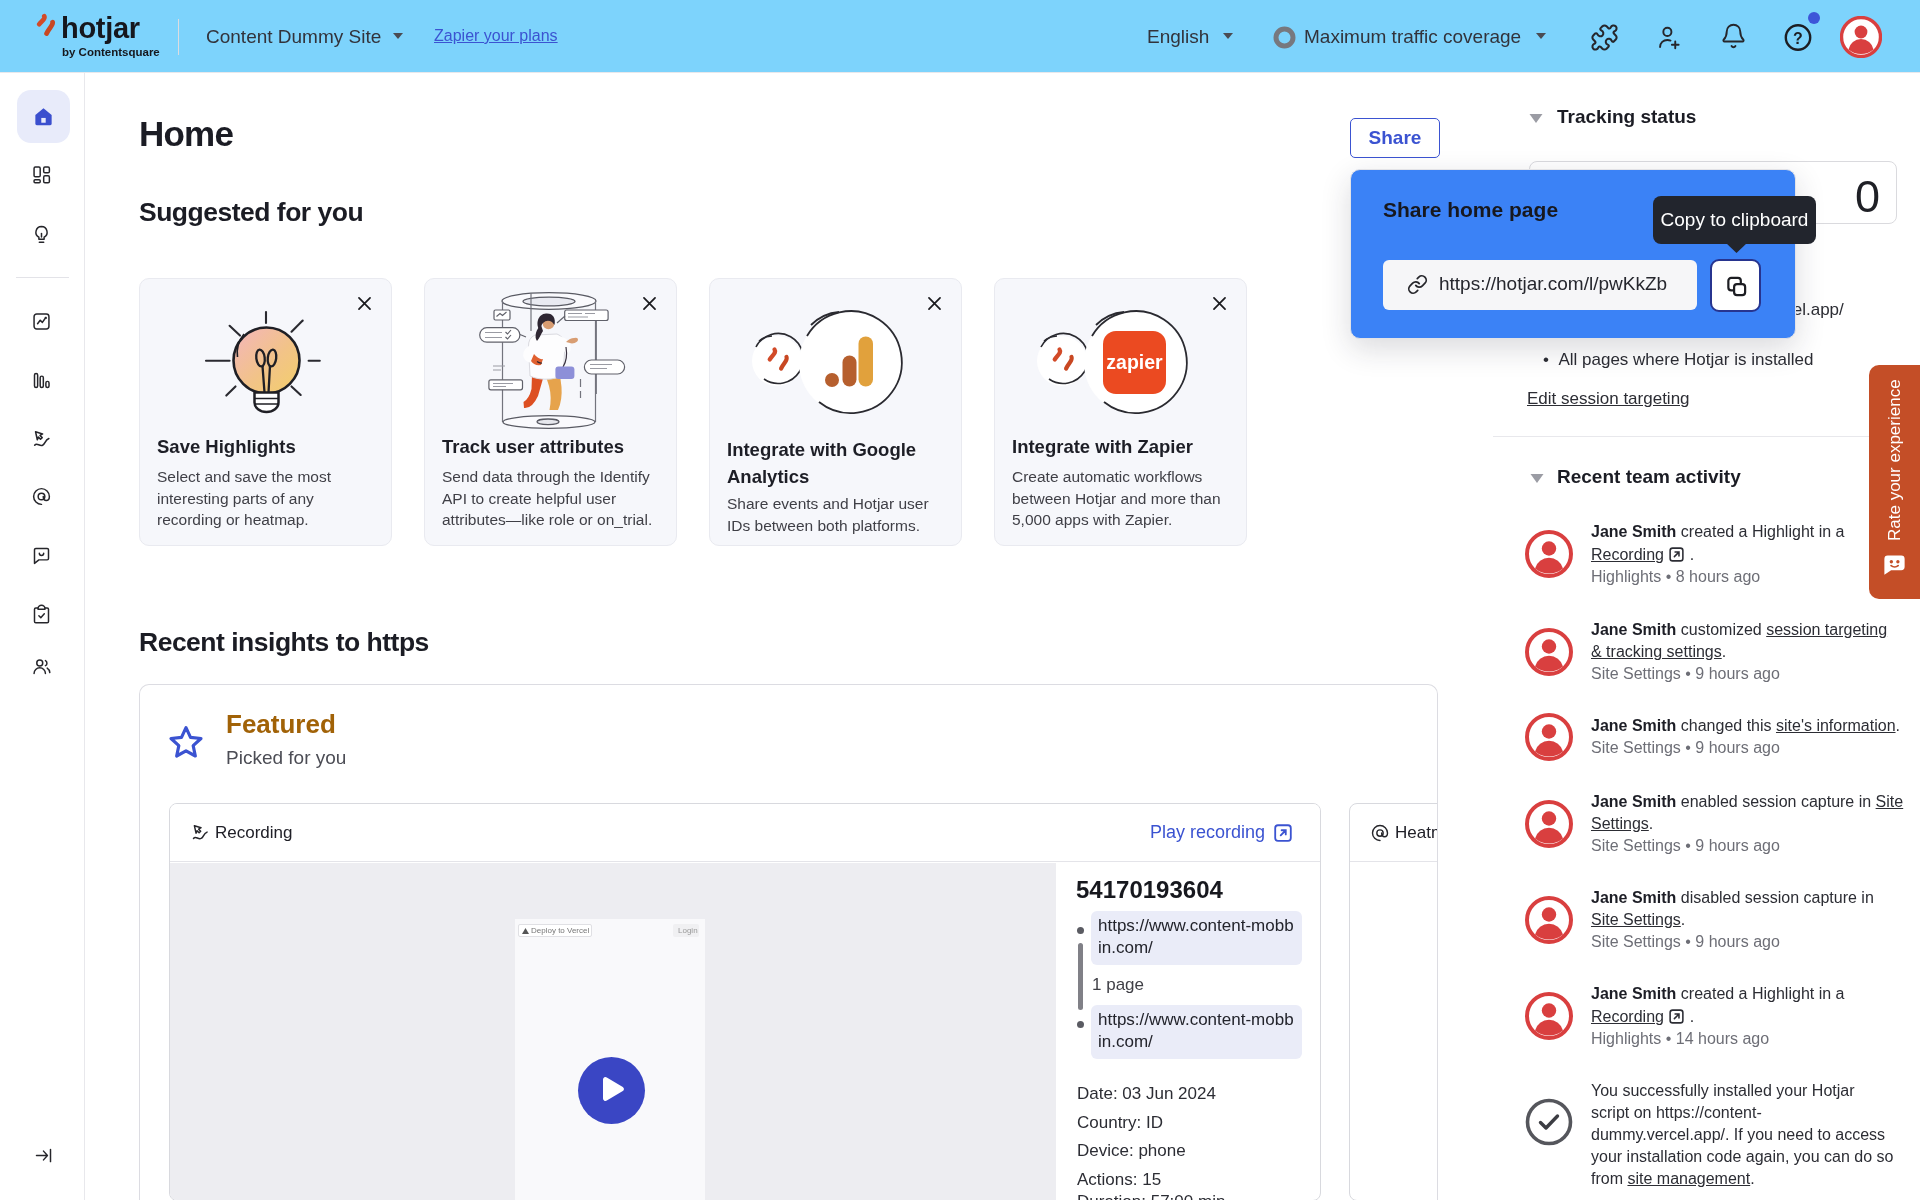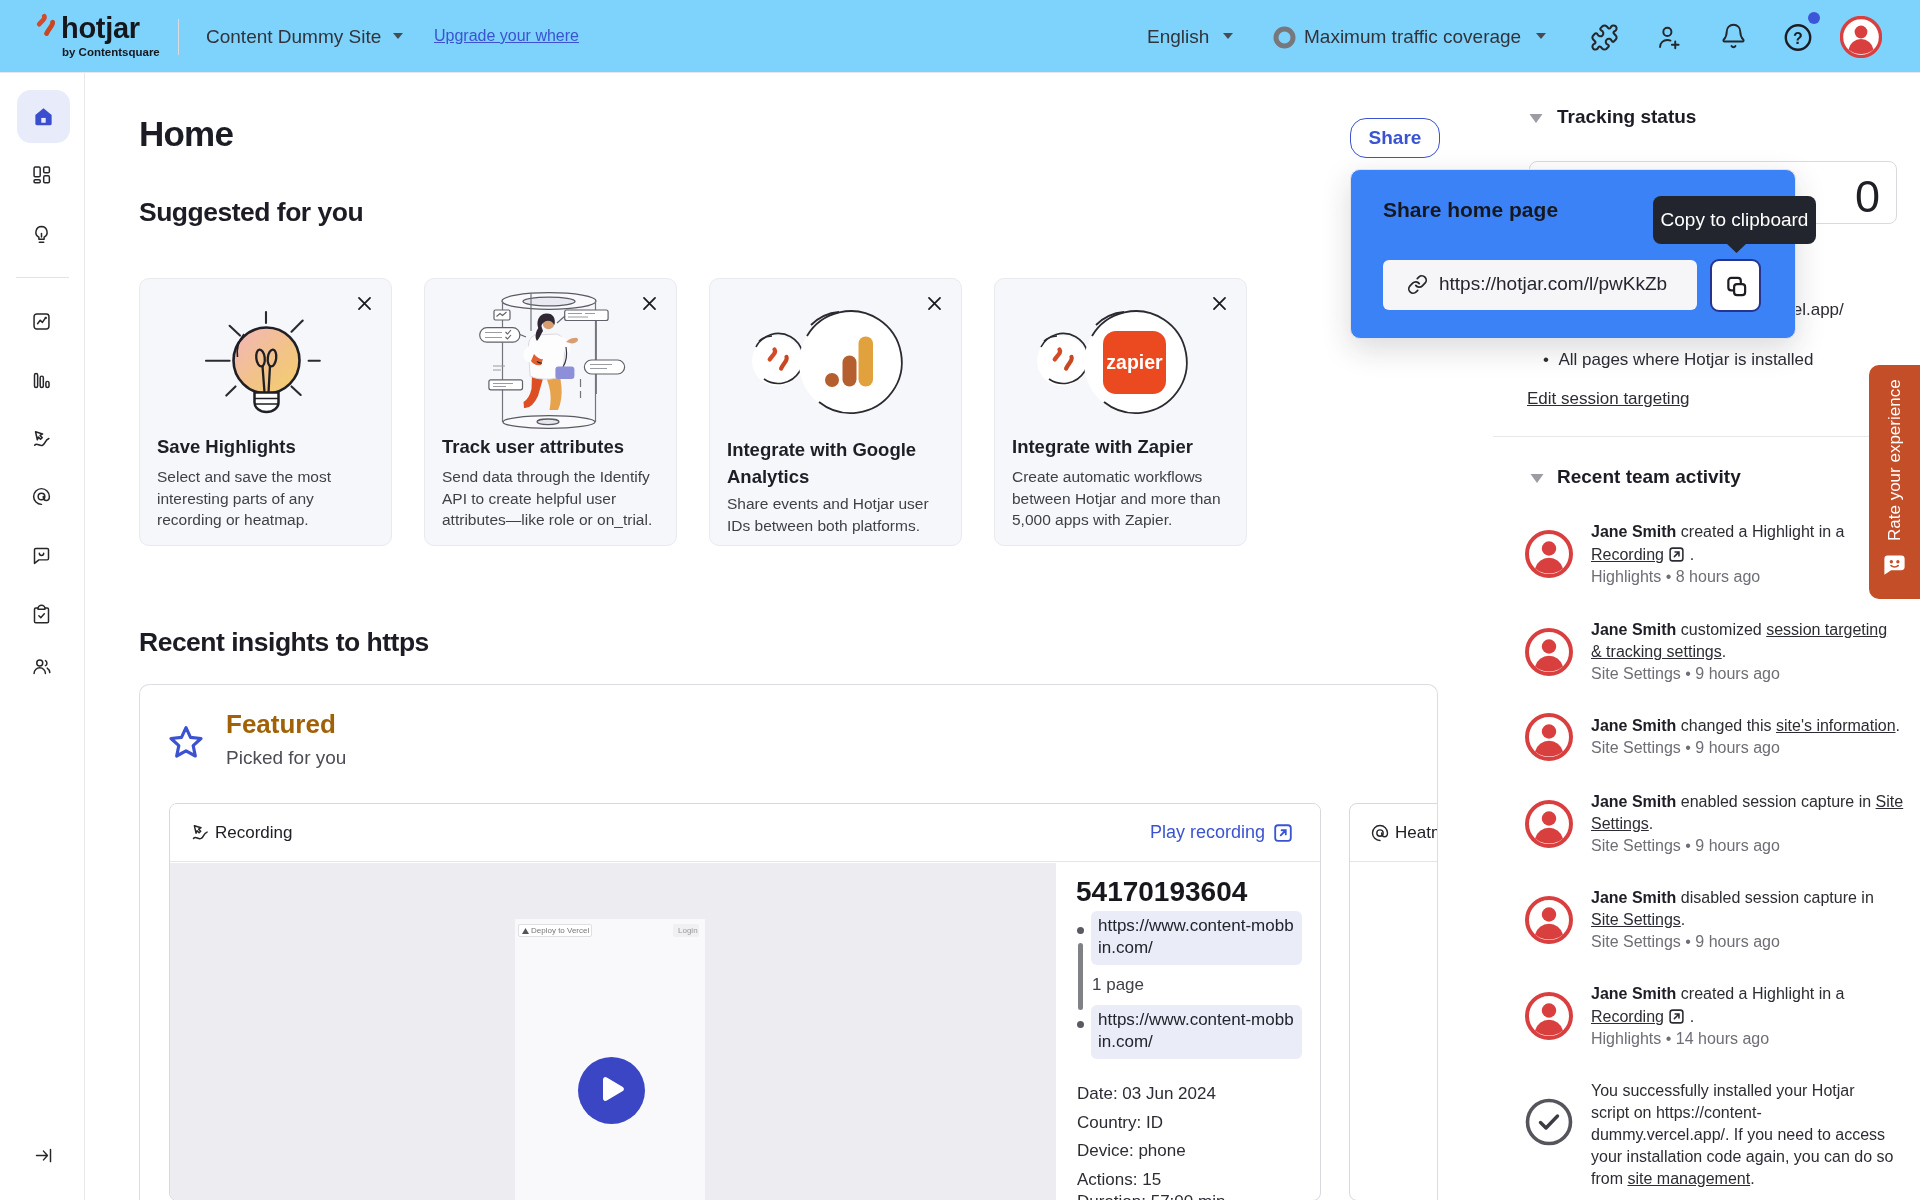--- a/index.html
+++ b/index.html
@@ -26,21 +26,21 @@
     <path d="M8.2 3.2 C9.5 5.5 6.5 7.5 3.2 11.2" stroke="#d24a28" stroke-width="4.6" fill="none" stroke-linecap="round"></path>
     <path d="M16.6 9.2 C17.4 12.2 13.4 14.4 10.6 20.6" stroke="#c84722" stroke-width="4.8" fill="none" stroke-linecap="round"></path>
   </svg>
   <div class="abs" style="left:61px;top:12px;font-size:29px;font-weight:700;color:#16171d;letter-spacing:-0.3px;">hotjar</div>
   <div class="abs" style="left:62px;top:46px;font-size:11.5px;font-weight:700;color:#16171d;">by Contentsquare</div>
   <div class="abs" style="left:178px;top:19px;width:1px;height:36px;background:#dcdce0;"></div>
   <div class="abs" style="left:206px;top:26px;font-size:19px;color:#32333b;">Content Dummy Site</div>
   <svg class="abs" style="left:391px;top:31px" width="14" height="10">
       <path d="M2 2 L7 8 L12 2 Z" fill="#4a4b52"></path>
     </svg>
-  <div class="abs" style="left:434px;top:27px;font-size:16px;color:#3b53d1;text-decoration:underline;">Upgrade your where</div>
+  <div class="abs" style="left:434px;top:27px;font-size:16px;color:#3b53d1;text-decoration:underline;">Zapier your plans</div>
 
   <div class="abs" style="left:1147px;top:26px;font-size:19px;color:#32333b;">English</div>
   <svg class="abs" style="left:1221px;top:31px" width="14" height="10">
       <path d="M2 2 L7 8 L12 2 Z" fill="#4a4b52"></path>
     </svg>
   <svg class="abs" style="left:1273px;top:26px" width="23" height="23">
       <circle cx="11.5" cy="11.5" r="8.5" fill="none" stroke="#77787e" stroke-width="5"></circle>
     </svg>
   <div class="abs" style="left:1304px;top:26px;font-size:19px;color:#32333b;">Maximum traffic coverage</div>
   <svg class="abs" style="left:1534px;top:31px" width="14" height="10">
@@ -136,21 +136,21 @@
   </svg>
 
   <svg class="abs ico" style="left:33px;top:1072px" width="21" height="21" viewBox="0 0 24 24" stroke-width="2">
     <path d="M4 12h12M12 7l4.5 5L12 17M20 5v14"></path>
   </svg>
 </div>
 
 <div id="main" style="position:absolute;left:85px;top:73px;width:1407px;height:1127px;background:#fff;overflow:hidden;"></div>
 
 <div class="abs" style="left:139px;top:114px;font-size:35px;font-weight:700;color:#1b1c24;letter-spacing:-0.8px;z-index:6;">Home</div>
-<div class="abs" style="left:1350px;top:118px;width:90px;height:40px;border:1px solid #3b53d1;border-radius:16px;z-index:6;
+<div class="abs" style="left:1350px;top:118px;width:90px;height:40px;border:1px solid #3b53d1;border-radius:5px;z-index:6;
   display:flex;align-items:center;justify-content:center;font-size:19px;font-weight:700;color:#3b53d1;">Share</div>
 
 <div class="abs" style="left:139px;top:197px;font-size:26.5px;font-weight:700;color:#1b1c24;letter-spacing:-0.5px;z-index:6;">Suggested for you</div>
 
 <div class="abs card" style="left:139px;top:278px;">
   <svg class="abs" style="left:0;top:0" width="253" height="160" viewBox="0 0 253 160">
     <defs>
         <linearGradient id="bulbg" x1="0" y1="0" x2="1" y2="1">
       <stop offset="0" stop-color="#f3b5bd"></stop>
           <stop offset="0.55" stop-color="#f2c388"></stop>
@@ -316,21 +316,21 @@
       <div class="abs" style="left:16px;top:7px;font-size:8px;color:#777;">Deploy to Vercel</div>
       <div class="abs" style="left:158px;top:5px;width:26px;height:13px;border-radius:2px;background:#f0f0f2;"></div>
       <div class="abs" style="left:163px;top:7px;font-size:8px;color:#999;">Login</div>
     </div>
     <div class="abs" style="left:408px;top:253px;width:67px;height:67px;border-radius:50%;background:#3a46c4;">
       <svg style="position:absolute;left:22px;top:18px" width="26" height="30" viewBox="0 0 26 30">
           <path d="M3 4.5a2.5 2.5 0 0 1 3.8-2.1l16 9.5a2.5 2.5 0 0 1 0 4.2l-16 9.5A2.5 2.5 0 0 1 3 23.5Z" fill="#fff"></path>
         </svg>
     </div>
 
-    <div class="abs" style="left:906px;top:72px;font-size:28px;font-weight:700;color:#17181e;">54170193604</div>
+    <div class="abs" style="left:906px;top:72px;font-size:24px;font-weight:700;color:#17181e;">54170193604</div>
     <div class="abs" style="left:907px;top:123px;width:7px;height:7px;border-radius:50%;background:#5a5b62;"></div>
     <div class="abs" style="left:921px;top:107px;width:211px;height:54px;background:#eaecf8;border-radius:6px;padding:4px 7px;font-size:17px;color:#23242c;line-height:22px;">https://www.content-mobb in.com/</div>
     <div class="abs" style="left:908px;top:139px;width:5px;height:67px;background:#808087;border-radius:3px;"></div>
     <div class="abs" style="left:922px;top:171px;font-size:17px;color:#3f3f46;">1 page</div>
     <div class="abs" style="left:907px;top:217px;width:7px;height:7px;border-radius:50%;background:#5a5b62;"></div>
     <div class="abs" style="left:921px;top:201px;width:211px;height:54px;background:#eaecf8;border-radius:6px;padding:4px 7px;font-size:17px;color:#23242c;line-height:22px;">https://www.content-mobb in.com/</div>
     <div class="abs" style="left:907px;top:276px;font-size:17px;color:#2c2d34;line-height:28.5px;">Date: 03 Jun 2024<br>Country: ID<br>Device: phone<br>Actions: 15</div>
       <div class="abs" style="left:907px;top:388px;font-size:17px;color:#2c2d34;">Duration: 57:00 min</div>
   </div>
 

